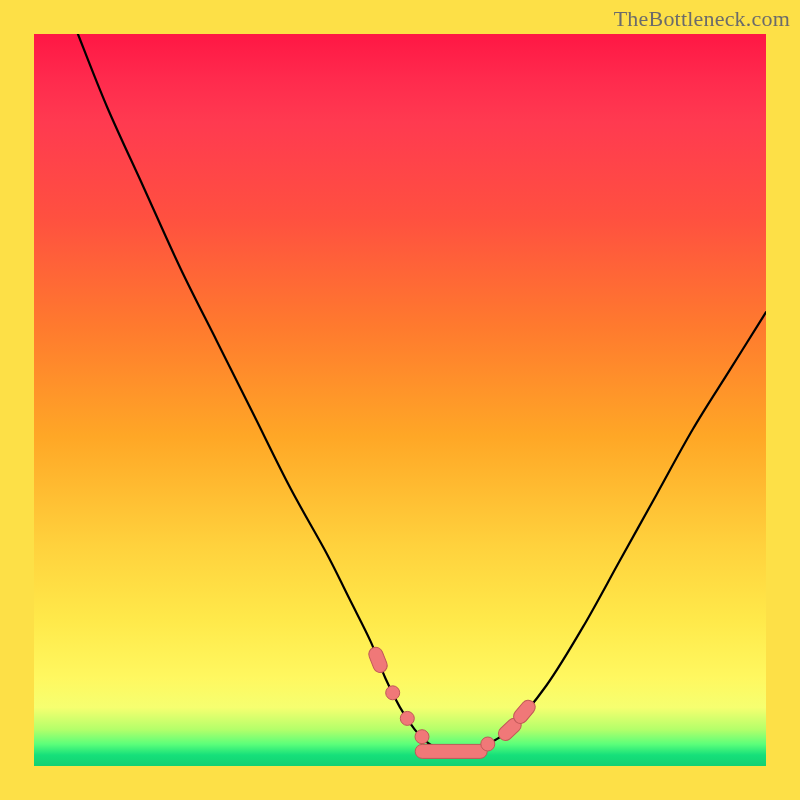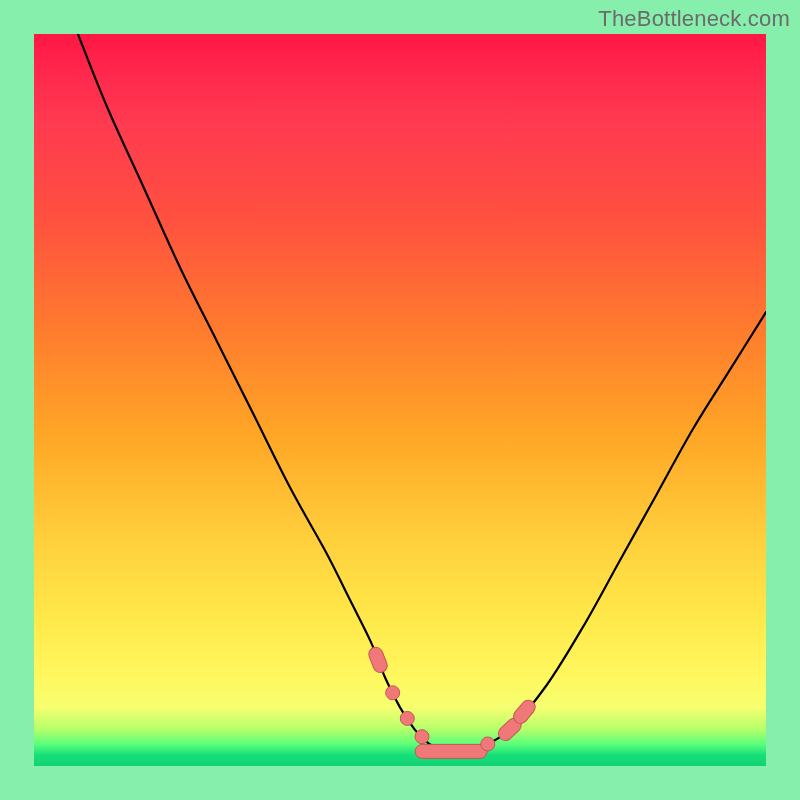--- a/index.html
+++ b/index.html
@@ -8,21 +8,22 @@
     width: 800px;
     height: 800px;
     background: #000;
     overflow: hidden;
     font-family: Arial, Helvetica, sans-serif;
   }
   .frame {
     position: relative;
     width: 800px;
     height: 800px;
-    background: #86efac;
+    background: #fde047;
+    font-family: Liberation Serif, serif;
   }
   .plot-area {
     position: absolute;
     left: 34px;
     top: 34px;
     width: 732px;
     height: 732px;
     
     background: linear-gradient(
       to bottom,

